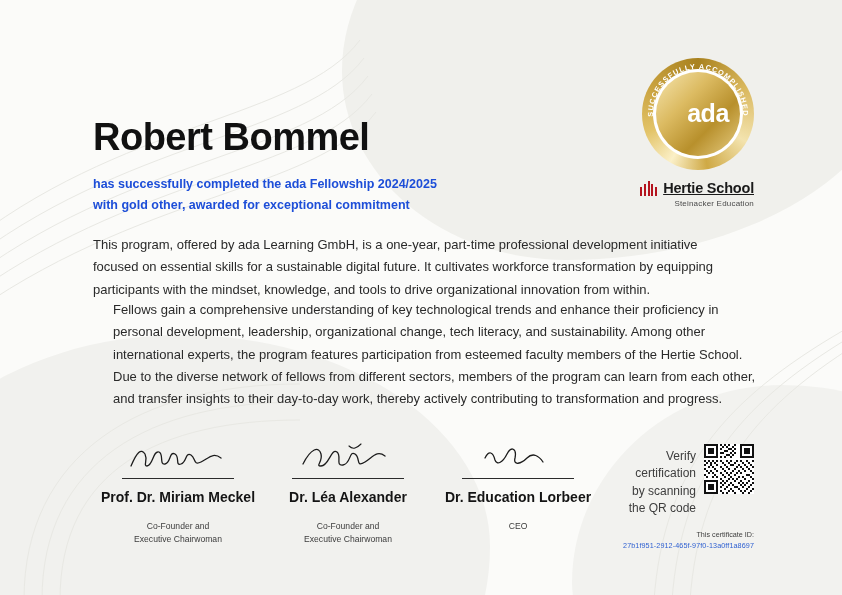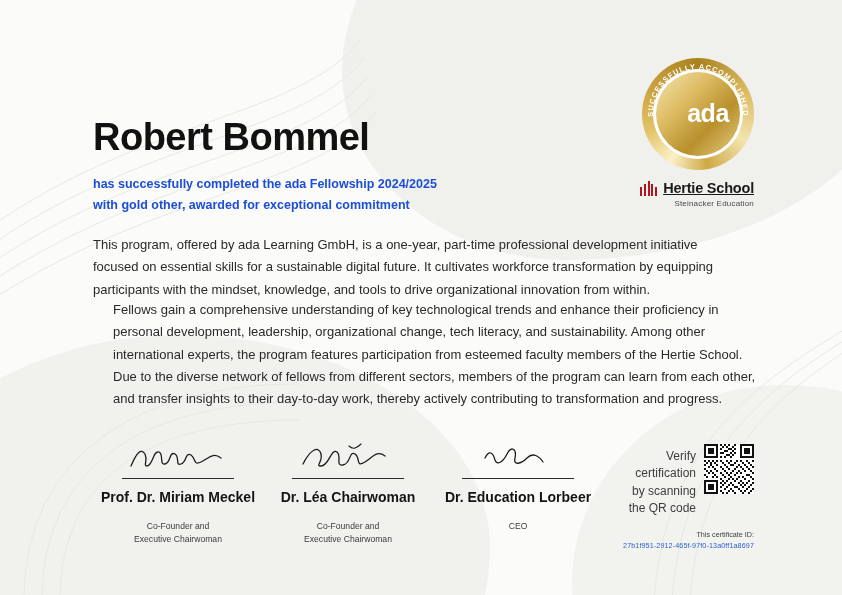--- a/index.html
+++ b/index.html
@@ -358,21 +358,21 @@
     </div>
 
     <div class="sig-block">
       <div class="sig-mark">
         <svg width="110" height="32" viewBox="0 0 110 32">
           <path d="M10 22 C 18 6, 26 4, 28 12 C 30 20, 22 24, 28 24 C 36 24, 38 6, 44 10 C 49 14, 42 24, 50 23 C 58 22, 56 8, 62 12 C 68 16, 62 26, 72 20 C 80 15, 84 8, 92 14" fill="none" stroke="#1b1b1b" stroke-width="1.3" stroke-linecap="round"></path>
           <path d="M56 4 C 60 8, 64 6, 68 2" fill="none" stroke="#1b1b1b" stroke-width="1.1" stroke-linecap="round"></path>
         </svg>
       </div>
       <div class="sig-line"></div>
-      <div class="sig-name">Dr. Léa Chairwoman</div>
+      <div class="sig-name">Dr. Léa Alexander</div>
       <div class="sig-role">Co-Founder and
 Executive Chairwoman</div>
     </div>
 
     <div class="sig-block">
       <div class="sig-mark">
         <svg width="110" height="32" viewBox="0 0 110 32">
           <path d="M22 16 C 26 8, 30 10, 32 18 C 34 24, 40 20, 44 12 C 48 4, 54 6, 52 16 C 50 24, 58 22, 64 16 C 70 10, 76 14, 80 20" fill="none" stroke="#1b1b1b" stroke-width="1.3" stroke-linecap="round"></path>
         </svg>
       </div>

